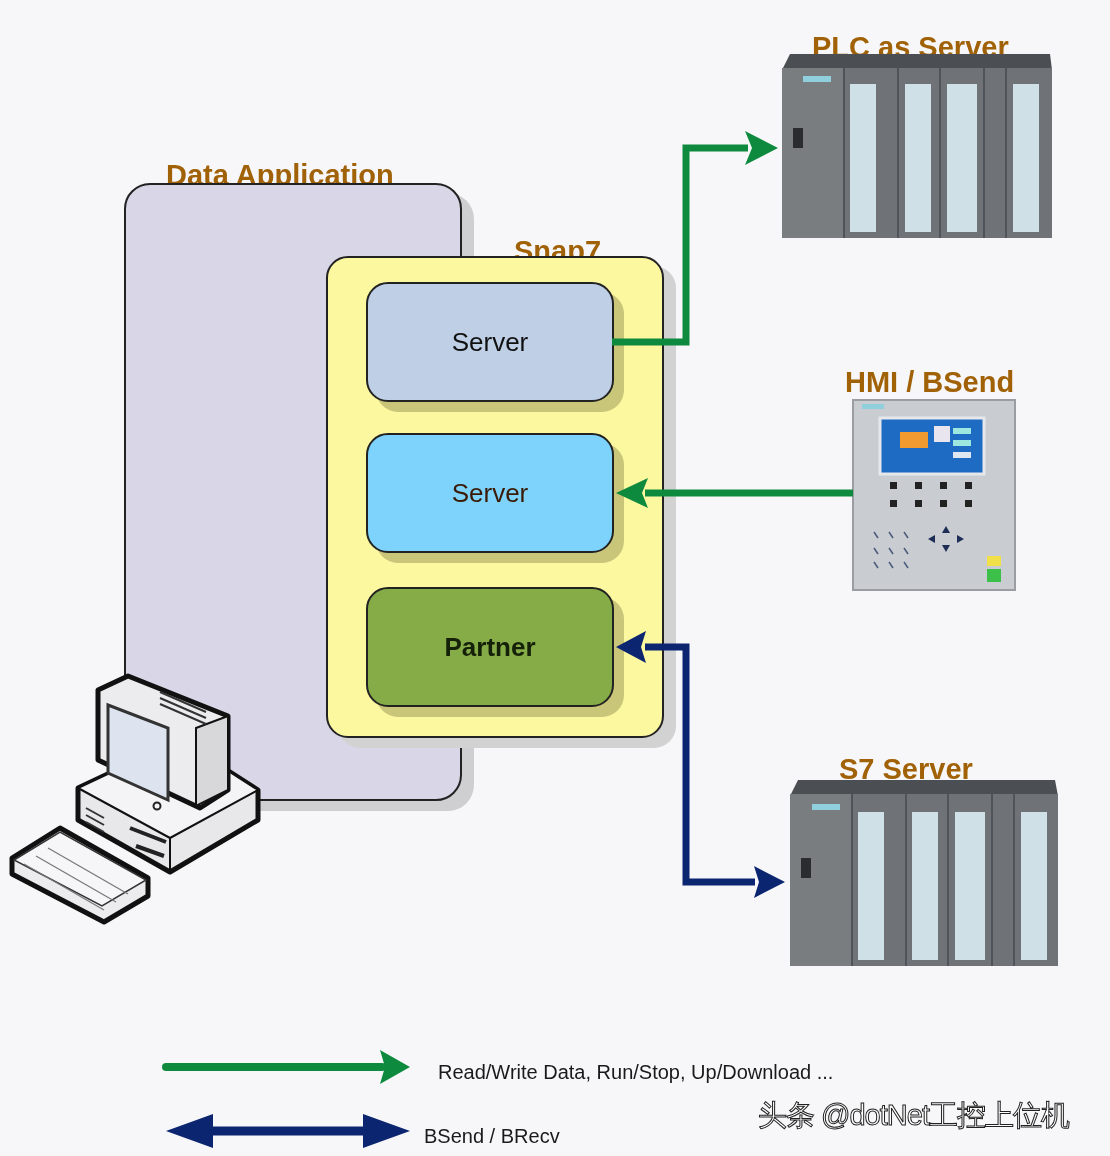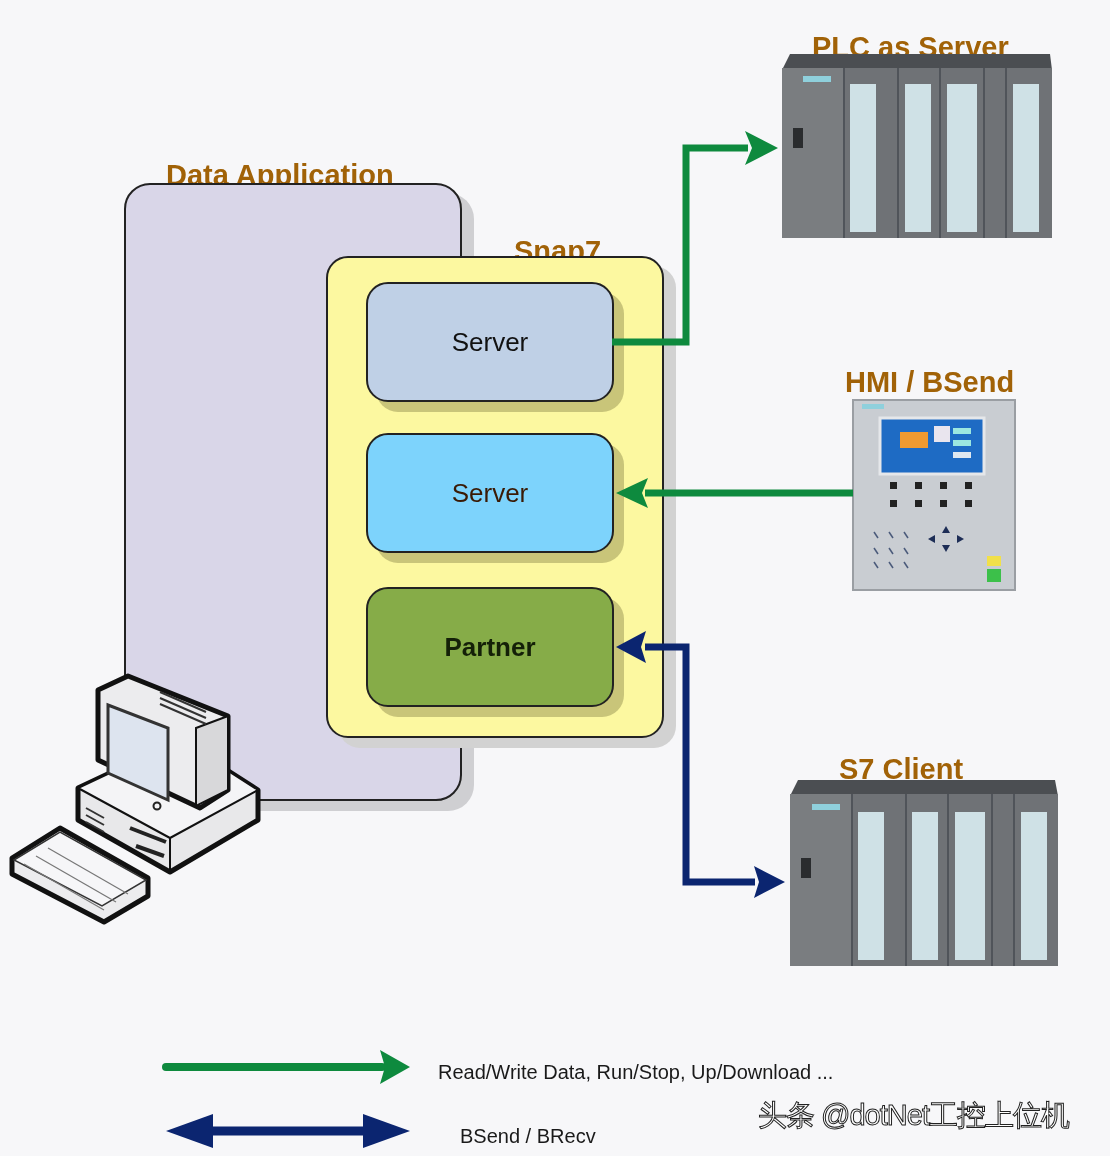--- a/index.html
+++ b/index.html
@@ -21,21 +21,21 @@
   .watermark { font-size: 29px; color: #fff; -webkit-text-stroke: 1px #222; white-space: nowrap; letter-spacing: -1px; }
   svg { position: absolute; left: 0; top: 0; overflow: visible; }
 </style>
 </head>
 <body>
 
 <div class="abs title" style="left:166px; top:141px;">Data Application</div>
 <div class="abs title" style="left:514px; top:217px;">Snap7</div>
 <div class="abs title" style="left:812px; top:13px;">PLC as Server</div>
 <div class="abs title" style="left:845px; top:348px;">HMI / BSend</div>
-<div class="abs title" style="left:839px; top:735px;">S7 Client</div>
+<div class="abs title" style="left:839px; top:735px;">S7 Server</div>
 
 <div class="abs app-box"></div>
 
 <svg width="1110" height="1156">
 
   <polygon points="78,788 180,740 258,790 258,820 170,872 78,820" fill="#e8e8ea" stroke="#111" stroke-width="5" stroke-linejoin="round"></polygon>
   <polygon points="78,788 170,838 258,790 180,740" fill="#f4f4f6" stroke="#111" stroke-width="2"></polygon>
   <line x1="170" y1="838" x2="170" y2="872" stroke="#111" stroke-width="2"></line>
   <line x1="86" y1="808" x2="104" y2="818" stroke="#333" stroke-width="2"></line>
   <line x1="86" y1="815" x2="104" y2="825" stroke="#333" stroke-width="2"></line>
@@ -175,15 +175,15 @@
     <line x1="166" y1="1067" x2="382" y2="1067" stroke="#0e8a3e" stroke-width="8" stroke-linecap="round"></line>
     <polygon points="410,1067 380,1050 385,1067 380,1084" fill="#0e8a3e"></polygon>
   </g>
   <g>
     <line x1="210" y1="1131" x2="366" y2="1131" stroke="#0b2570" stroke-width="9"></line>
     <polygon points="166,1131 213,1114 213,1148" fill="#0b2570"></polygon>
     <polygon points="410,1131 363,1114 363,1148" fill="#0b2570"></polygon>
   </g>
 </svg>
 <div class="abs legend-text" style="left:438px; top:1049px;">Read/Write Data, Run/Stop, Up/Download ...</div>
-<div class="abs legend-text" style="left:460px; top:1113px;">BSend / BRecv</div>
+<div class="abs legend-text" style="left:424px; top:1113px;">BSend / BRecv</div>
 
 <div class="abs watermark" style="left:758px; top:1096px;">头条 @dotNet工控上位机</div>
 
 </body></html>

